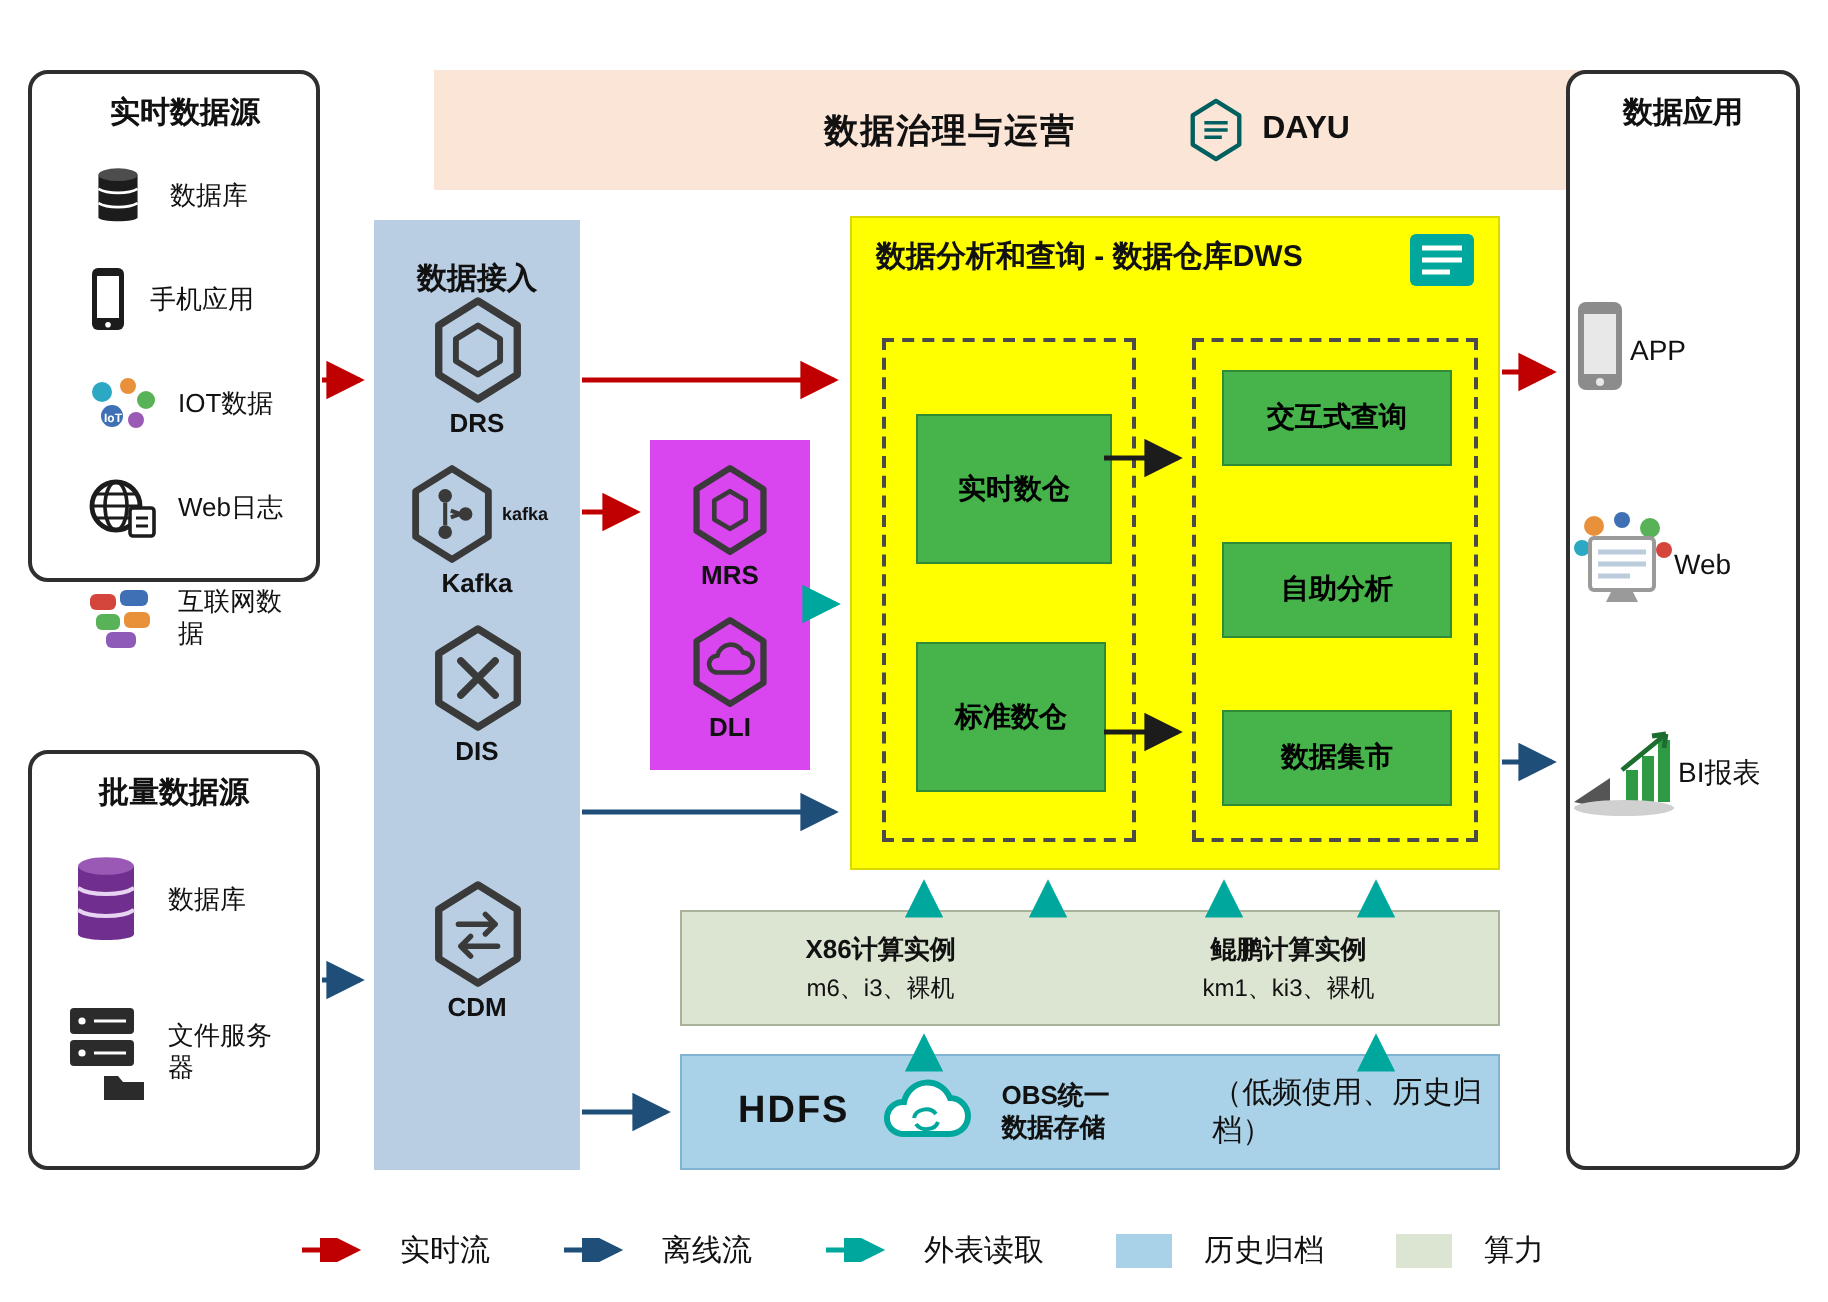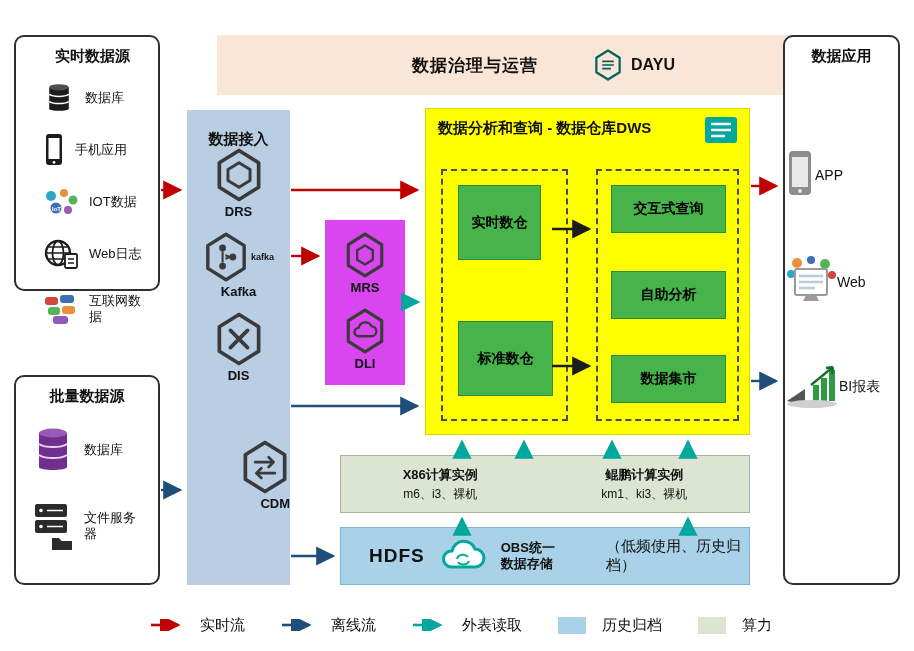--- a/index.html
+++ b/index.html
@@ -238,21 +238,21 @@
     </div>
     <div class="hex-item" style="top:202px;">
       <span class="icon">
         <svg width="50" height="54" viewBox="0 0 40 44">
             <path d="M20 2 L36 12 V32 L20 42 L4 32 V12 Z" fill="none" stroke="#3a3a3a" stroke-width="3" stroke-linejoin="round"></path>
             <path d="M13 15 L27 29 M27 15 L13 29" stroke="#3a3a3a" stroke-width="3" stroke-linecap="round"></path>
           </svg>
       </span>
       <span class="hex-label">DIS</span>
     </div>
-    <div class="hex-item" style="top:330px;align-items:flex-end;">
+    <div class="hex-item" style="top:330px;">
       <span class="icon">
         <svg width="50" height="54" viewBox="0 0 40 44">
             <path d="M20 2 L36 12 V32 L20 42 L4 32 V12 Z" fill="none" stroke="#3a3a3a" stroke-width="3" stroke-linejoin="round"></path>
             <path d="M12 18 H27 M27 18 l-4 -4 M27 18 l-4 4 M28 27 H13 M13 27 l4 -4 M13 27 l4 4" stroke="#3a3a3a" stroke-width="2.2" fill="none" stroke-linecap="round"></path>
           </svg>
       </span>
       <span class="hex-label">CDM</span>
     </div>
   </div>
 
@@ -280,21 +280,21 @@
   <div class="abs warehouse">
     <div class="wh-title">数据分析和查询 - 数据仓库DWS</div>
     <span class="icon abs" style="right:10px; top:6px;">
       <svg width="36" height="30" viewBox="0 0 36 30">
           <rect x="2" y="2" width="32" height="26" rx="3" fill="#00a79d"></rect>
           <path d="M8 9 H28 M8 15 H28 M8 21 H22" stroke="#fff" stroke-width="2.4"></path>
         </svg>
     </span>
 
     <div class="dashed-group" style="left:15px; top:60px; width:127px; height:252px;">
-      <div class="green-node" style="left:15px; top:14px; width:83px; height:75px;">实时数仓</div>
+      <div class="green-node" style="left:15px; top:36px; width:98px; height:75px;">实时数仓</div>
       <div class="green-node" style="left:15px; top:150px; width:95px; height:75px;">标准数仓</div>
     </div>
 
     <div class="dashed-group" style="left:170px; top:60px; width:143px; height:252px;">
       <div class="green-node" style="left:13px; top:14px; width:115px; height:48px;">交互式查询</div>
       <div class="green-node" style="left:13px; top:100px; width:115px; height:48px;">自助分析</div>
       <div class="green-node" style="left:13px; top:184px; width:115px; height:48px;">数据集市</div>
     </div>
   </div>
 

